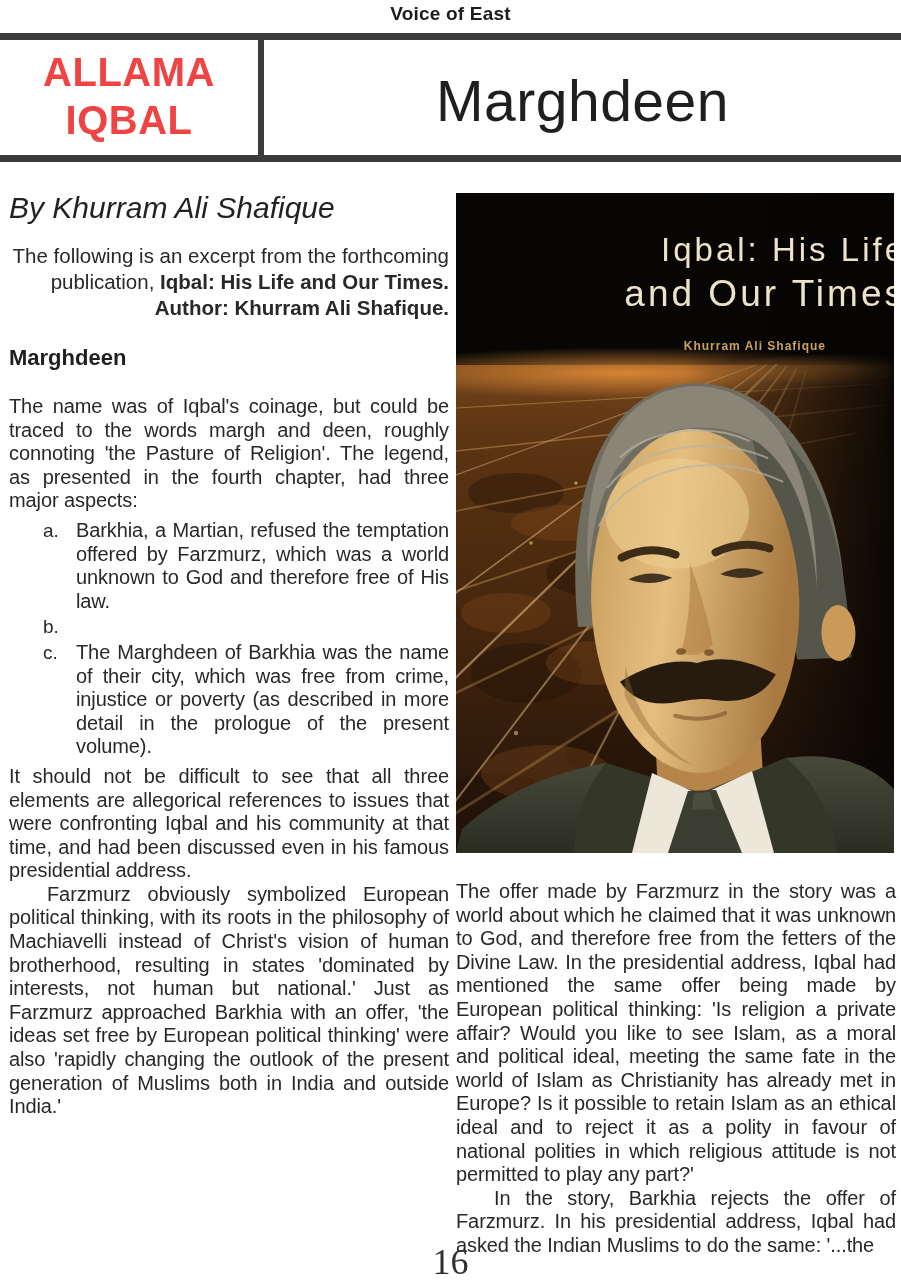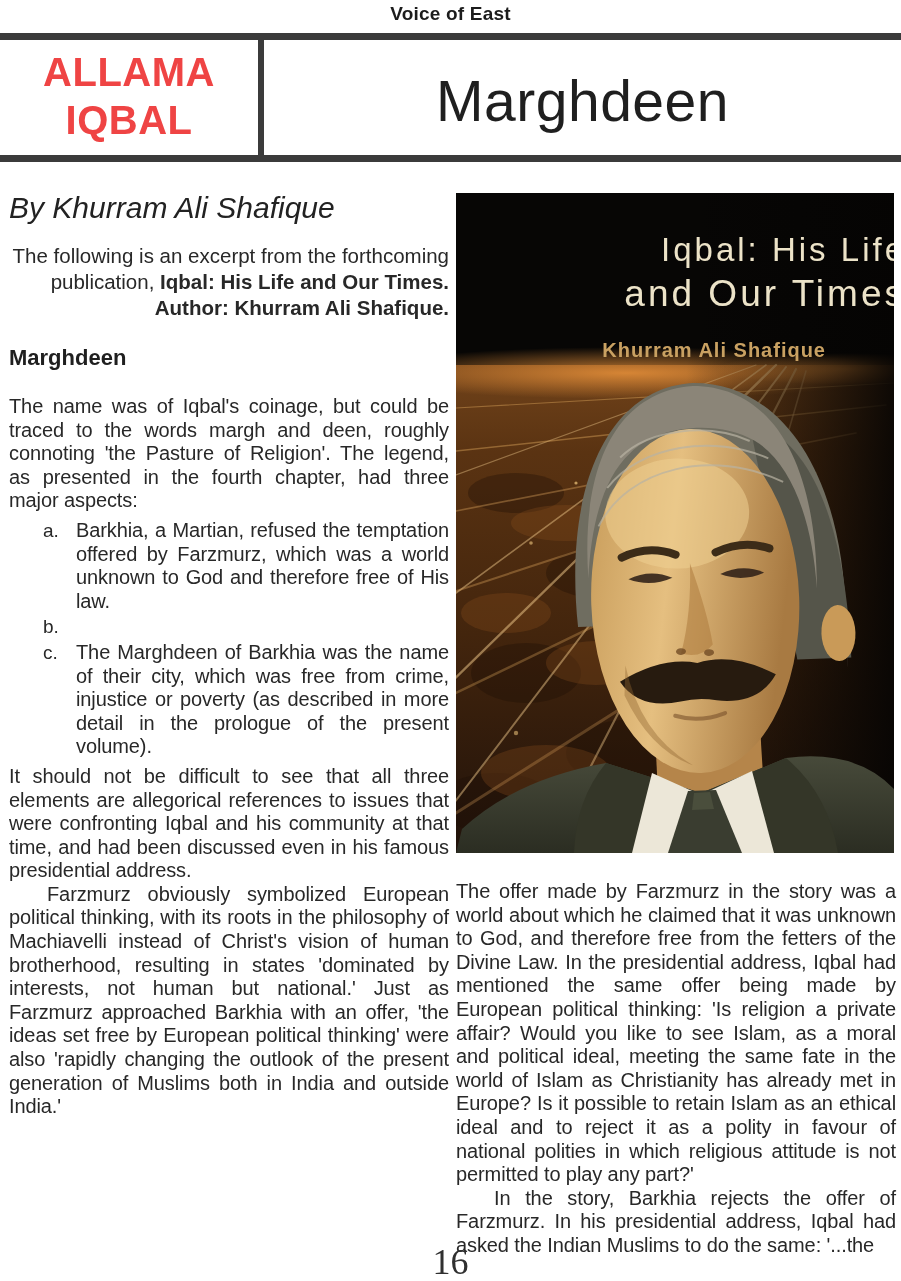--- a/index.html
+++ b/index.html
@@ -56,21 +56,21 @@
     position:relative;width:438px;height:660px;background:#070605;overflow:hidden;
   }
   .book-cover svg{position:absolute;left:0;top:0;width:100%;height:100%;display:block;}
   .cover-title-1,.cover-title-2{
     position:absolute;left:12px;width:100%;text-align:right;color:#ece3c8;
     font-weight:400;letter-spacing:3px;font-family:"Liberation Sans",sans-serif;
   }
   .cover-title-1{top:38px;font-size:33px;}
   .cover-title-2{top:80px;font-size:37px;}
   .cover-author{
-    position:absolute;top:146px;right:68px;font-size:20px;font-weight:bold;
+    position:absolute;top:146px;right:68px;font-size:12px;font-weight:bold;
     color:#c9a162;letter-spacing:1px;
   }
   .cover-text-block{margin-top:27px;}
   
   .page-number{
     position:absolute;left:0;top:1241px;width:100%;text-align:center;
     font-family:"Liberation Serif",serif;font-size:36px;color:#303030;
   }
 </style>
 </head>

